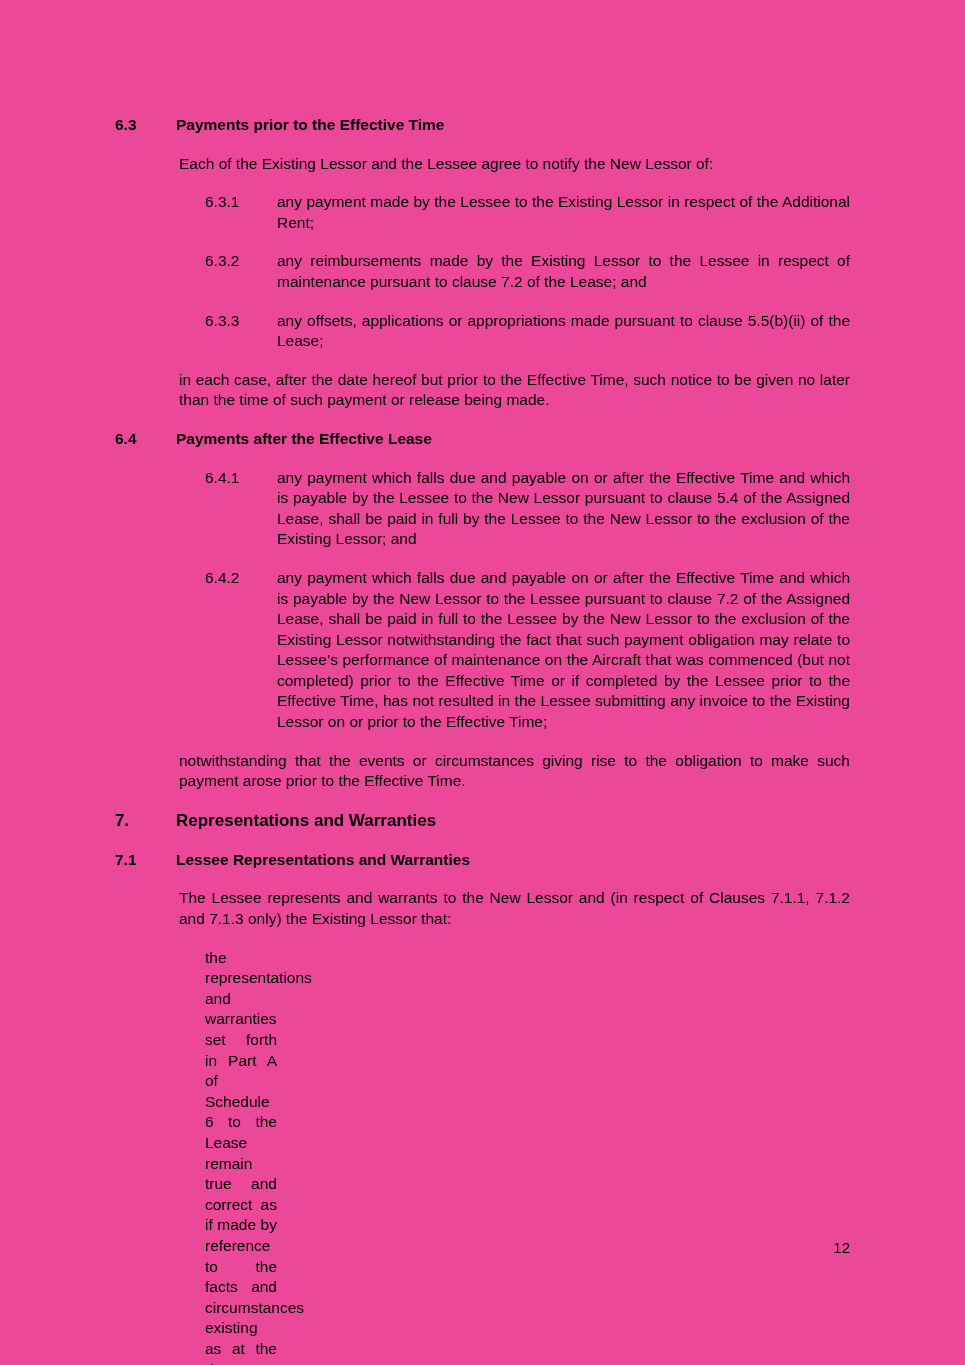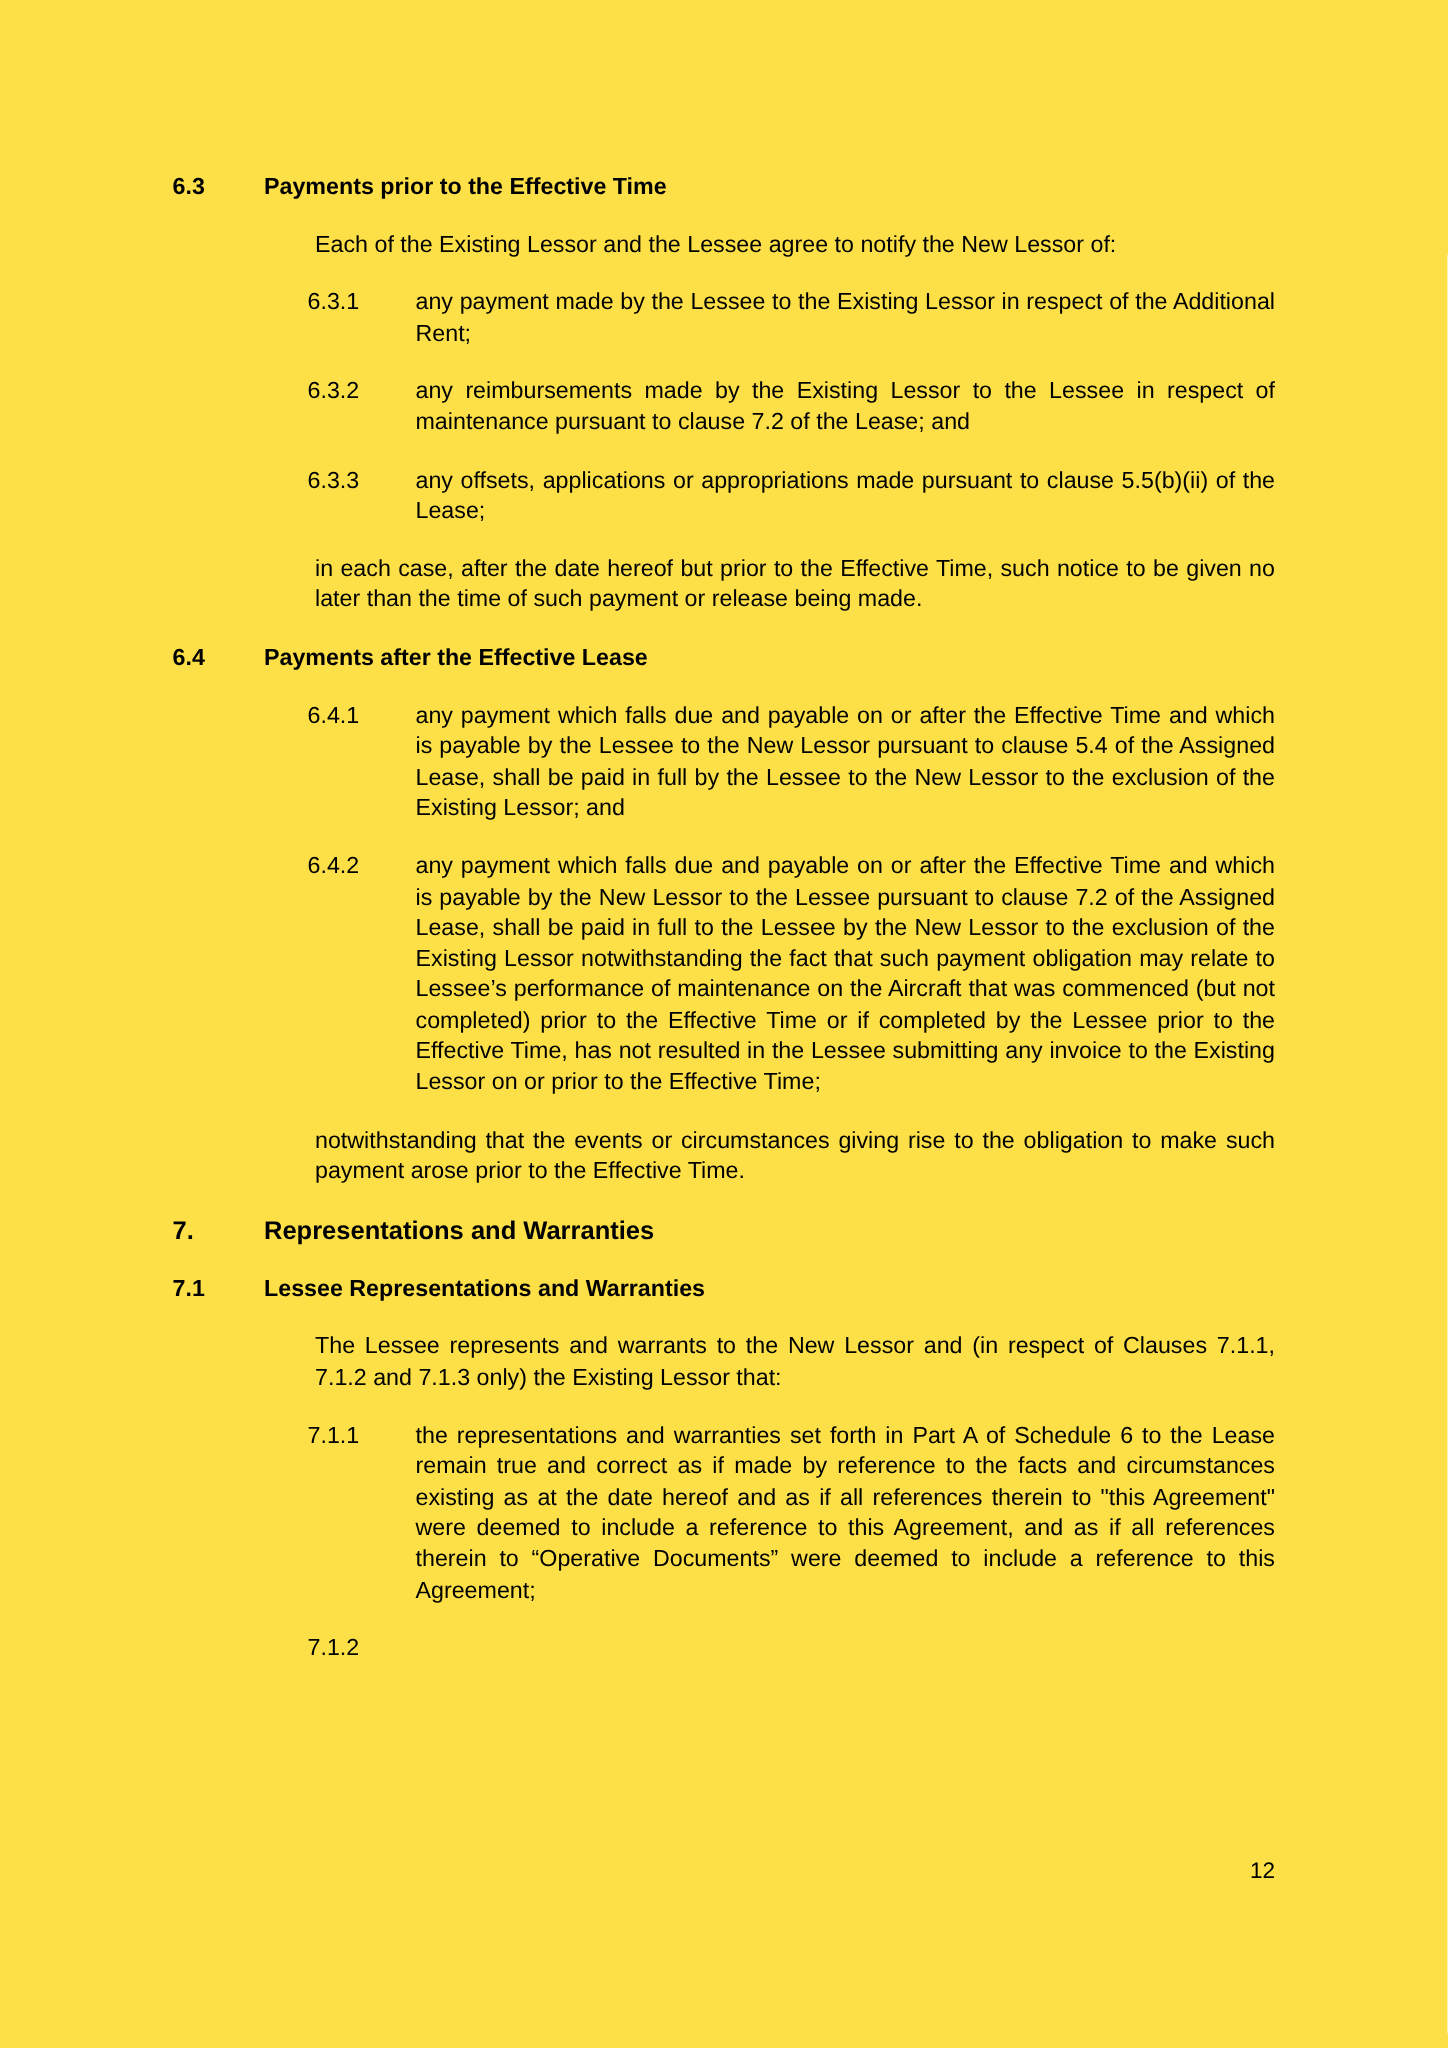--- a/index.html
+++ b/index.html
@@ -4,21 +4,21 @@
 <style>
   html, body {
     margin: 0;
     padding: 0;
     background: #ffffff;
   }
   .page {
     position: relative;
     width: 965px;
     height: 1365px;
-    background: #fde047;
+    background: #ec4899;
     font-family: "Liberation Sans", sans-serif;
     font-size: 15.5px;
     line-height: 20.6px;
     color: #000000;
     overflow: hidden;
   }
   .content {
     padding: 115px 115px 0 115px;
     width: 735px;
   }
@@ -26,21 +26,21 @@
   .h-row {
     display: grid;
     grid-template-columns: 61px 1fr;
     font-weight: bold;
   }
   .h-row.major {
     font-size: 17px;
     line-height: 22px;
   }
   .para {
-    margin-left: 95px;
+    margin-left: 64px;
     text-align: justify;
   }
   .clause {
     margin-left: 90px;
     display: grid;
     grid-template-columns: 72px 1fr;
   }
   .clause .c-text {
     text-align: justify;
   }
@@ -105,21 +105,20 @@
     </div>
 
     <div class="block h-row">
       <span>7.1</span>
       <span>Lessee Representations and Warranties</span>
     </div>
 
     <div class="block para">The Lessee represents and warrants to the New Lessor and (in respect of Clauses 7.1.1, 7.1.2 and 7.1.3 only) the Existing Lessor that:</div>
 
     <div class="block clause">
-      <span class="c-num">7.1.1</span>
       <span class="c-text">the representations and warranties set forth in Part A of Schedule 6 to the Lease remain true and correct as if made by reference to the facts and circumstances existing as at the date hereof and as if all references therein to "this Agreement" were deemed to include a reference to this Agreement, and as if all references therein to “Operative Documents” were deemed to include a reference to this Agreement;</span>
     </div>
 
     <div class="block clause">
       <span class="c-num">7.1.2</span>
     </div>
 
   </div>
 
   <div class="page-number">12</div>

